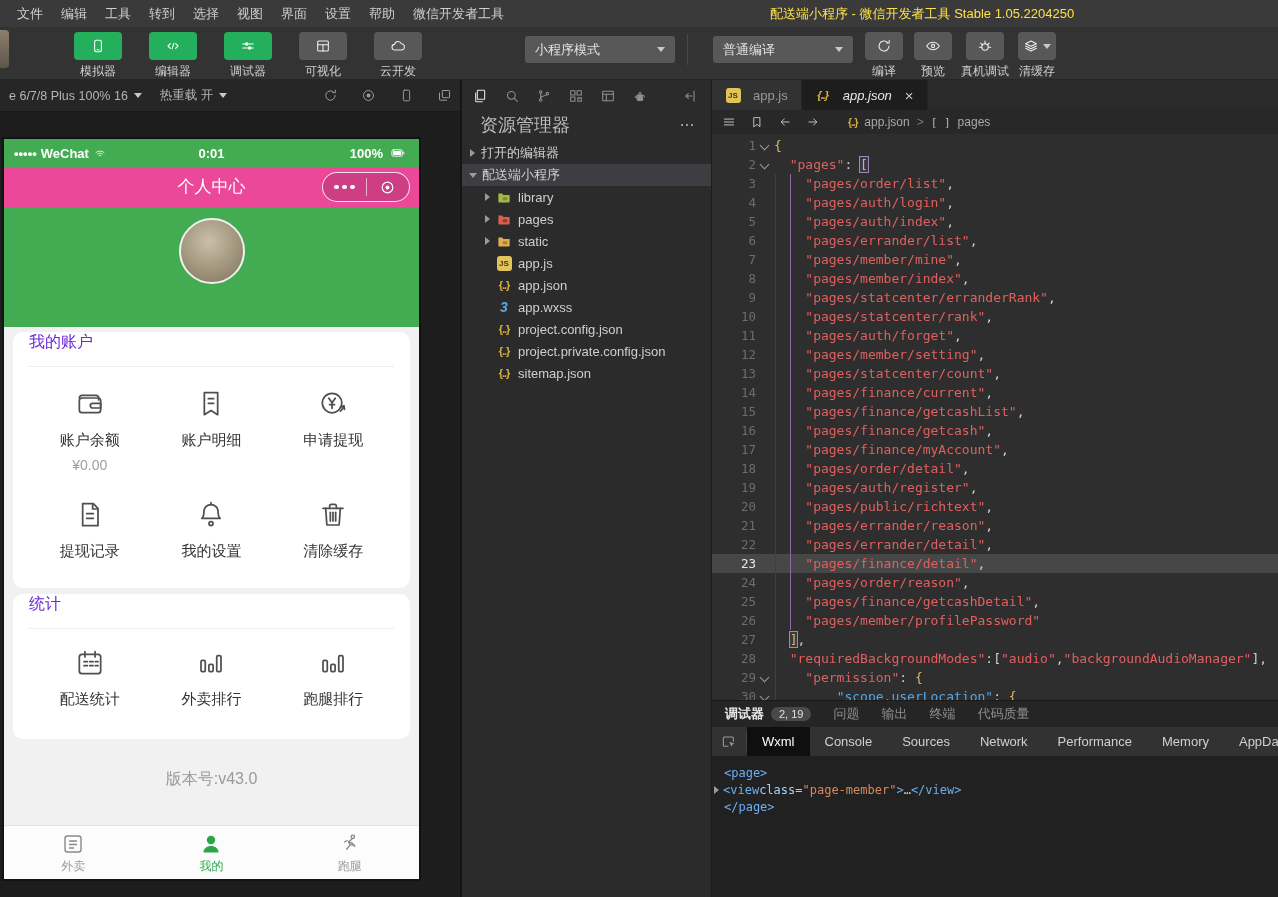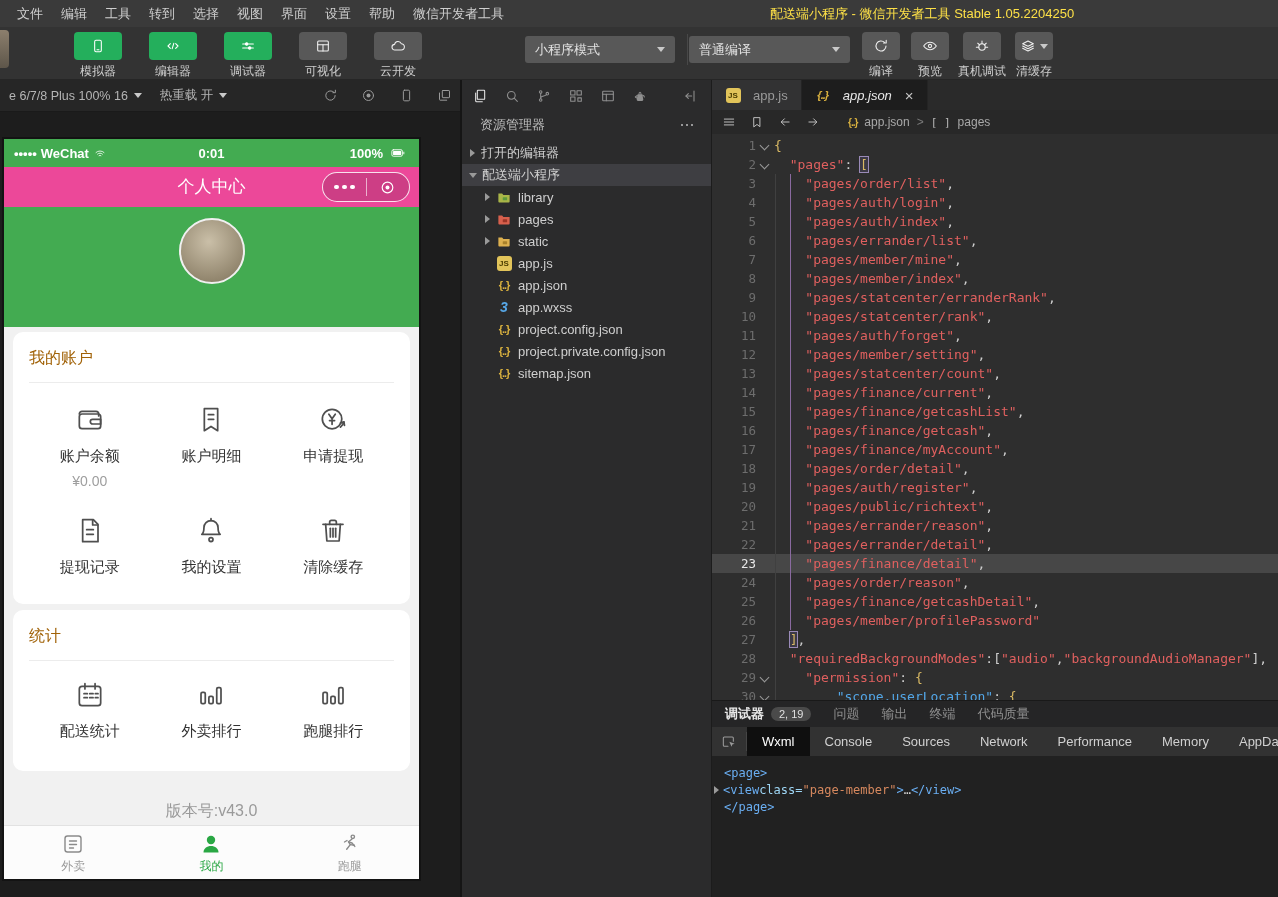--- a/index.html
+++ b/index.html
@@ -16,21 +16,21 @@
   .toolbar{height:53px;background:#333;display:flex;align-items:flex-start;flex:none;border-bottom:1px solid #262626}
   .sliver{width:9px;height:38px;margin-top:3px;border-radius:0 4px 4px 0;background:linear-gradient(180deg,#8c7f6d,#5e564a);flex:none}
   .toolbtns{display:flex;gap:27px;margin-left:65px;margin-top:5px}
   .toolbtn{min-width:48px;text-align:center}
   .tbox{width:48px;height:28px;margin:0 auto;border-radius:4px;background:#585858;color:#efefef;display:flex;align-items:center;justify-content:center}
   .toolbtn.green .tbox{background:#24af5c;color:#fff}
   .tbox .ic{width:16px;height:16px}
   .tlabel{font-size:12px;color:#cfcfcf;margin-top:3px;white-space:nowrap}
   .select{height:27px;margin-top:9px;background:#585858;border-radius:3px;display:flex;align-items:center;color:#e2e2e2;font-size:13px;padding:0 10px;justify-content:space-between}
   .sel-mode{width:150px;margin-left:103px}
-  .sel-compile{width:161px;margin-left:1px}
+  .sel-compile{width:140px;margin-left:25px}
   .caret{width:0;height:0;border-left:4px solid transparent;border-right:4px solid transparent;border-top:5px solid #c9c9c9;flex:none}
   .tdiv{width:1px;height:31px;background:#484848;margin:7px 0 0 12px;flex:none}
   #toolactions{display:flex;margin-left:10px;margin-top:5px;gap:7px}
   .taction{min-width:42px;text-align:center}
   .taction .tbox{width:38px;height:28px;gap:4px}
   
   .main{flex:1;display:flex;min-height:0}
   
   .sim{width:460px;background:#1d1d1d;flex:none;display:flex;flex-direction:column}
   .simbar{height:32px;background:#262626;display:flex;align-items:center;color:#b5b5b5;font-size:12.5px;border-bottom:1px solid #1a1a1a;flex:none}
@@ -51,21 +51,21 @@
   .cap-dot{width:4.5px;height:4.5px;border-radius:50%;background:#fff}
   .cap-div{width:1px;height:18px;background:rgba(255,255,255,.6)}
   .cap-target{flex:1;display:flex;justify-content:center;color:#fff}
   .cap-target .ic{width:17px;height:17px}
   .profile{height:120px;background:#43ab51;text-align:center;flex:none}
   .avatar{width:66px;height:66px;border-radius:50%;margin:11px auto 0;border:2px solid #f0f0f0;background:radial-gradient(circle at 45% 35%,#cabfa8,#93876f 72%,#7a7059)}
   .pname{color:#fff;font-size:20px;margin-top:12px}
   .page{flex:1;overflow:hidden}
   .card{background:#fff;border-radius:10px;margin:6px 9px 0;padding:0 16px}
   .card:first-child{margin-top:5px}
-  .card-title{font-size:16px;color:#a16207;padding:16px 0 13px}
+  .card-title{font-size:16px;color:#6d28d9;padding:0 0 13px}
   .card-hr{height:1px;background:#ececec}
   .grid{display:grid;grid-template-columns:repeat(3,1fr);row-gap:26px;padding:21px 0 27px}
   .grid.stats{padding:18px 0 30px}
   .gitem{text-align:center}
   .gitem .ic{width:32px;height:32px;margin:0 auto;color:#4f4f4f;stroke-width:1.3}
   .glabel{font-size:15px;color:#333;margin-top:11px;white-space:nowrap}
   .gsub{font-size:14px;color:#9e9e9e;margin-top:7px}
   .version{text-align:center;color:#9a9a9a;font-size:16px;margin-top:30px}
   .ptabbar{height:54px;background:#fcfcfc;border-top:1px solid #e2e2e2;display:flex;flex:none}
   .ptab{flex:1;text-align:center;padding-top:6px;color:#8a8a8a}
@@ -73,21 +73,21 @@
   .ptab-label{font-size:12px;margin-top:2px;color:#9a9a9a}
   .ptab.active{color:#2aa744}
   .ptab.active .ptab-label{color:#2aa744}
   .vdivider{width:2px;background:#151515;flex:none}
   
   .explorer{width:250px;background:#2b2b2c;flex:none;display:flex;flex-direction:column;border-right:1px solid #1c1c1c}
   .actbar{height:32px;display:flex;align-items:center;gap:16px;padding-left:10px;color:#8f8f8f;flex:none}
   .actbar .ic{width:16px;height:16px}
   .act-active{color:#e6e6e6}
   .act-collapse{margin-left:auto;margin-right:12px}
-  .exhead{height:26px;display:flex;align-items:center;font-size:13px;color:#bdbdbd;padding-left:18px;flex:none}
+  .exhead{height:26px;display:flex;align-items:center;font-size:18px;color:#bdbdbd;padding-left:18px;flex:none}
   .exdots{margin-left:auto;margin-right:18px;display:flex;gap:2.5px}
   .exdot{width:2.5px;height:2.5px;border-radius:50%;background:#bdbdbd}
   .tree{flex:1;font-size:13px;color:#cfcfcf;padding-top:4px}
   .trow{height:22px;display:flex;align-items:center;padding-left:8px;white-space:nowrap}
   .trow.child{padding-left:23px}
   .trow.file{padding-left:34px}
   .trow.sel{background:#3e3e42}
   .arr{width:0;height:0;border-left:5px solid #9a9a9a;border-top:4px solid transparent;border-bottom:4px solid transparent;margin-right:6px;flex:none}
   .arr.down{border-left:4px solid transparent;border-right:4px solid transparent;border-top:5px solid #9a9a9a;border-bottom:none;margin-right:5px;margin-left:-1px}
   svg.fic{width:16px;height:15px;margin-right:6px;flex:none}

